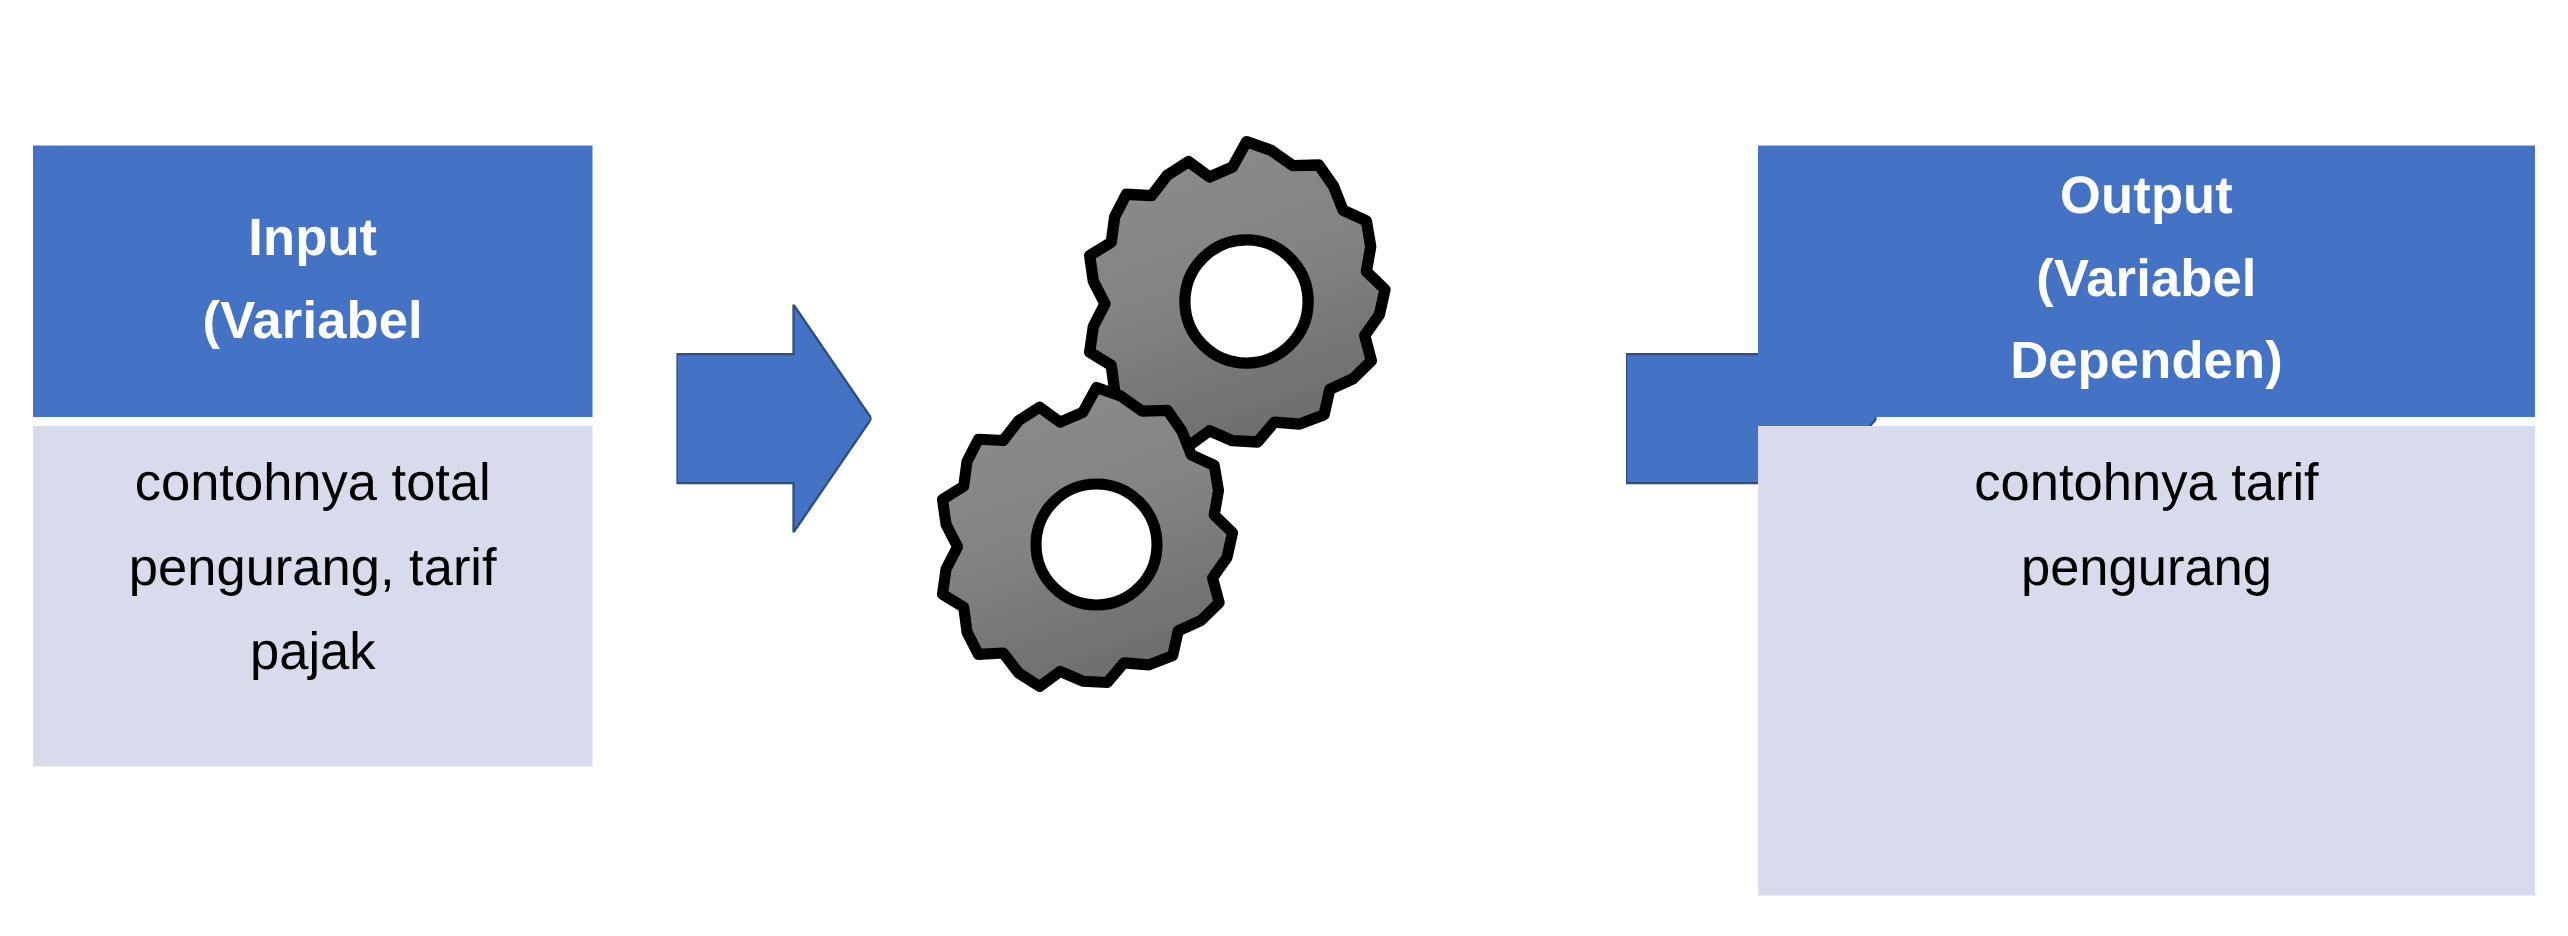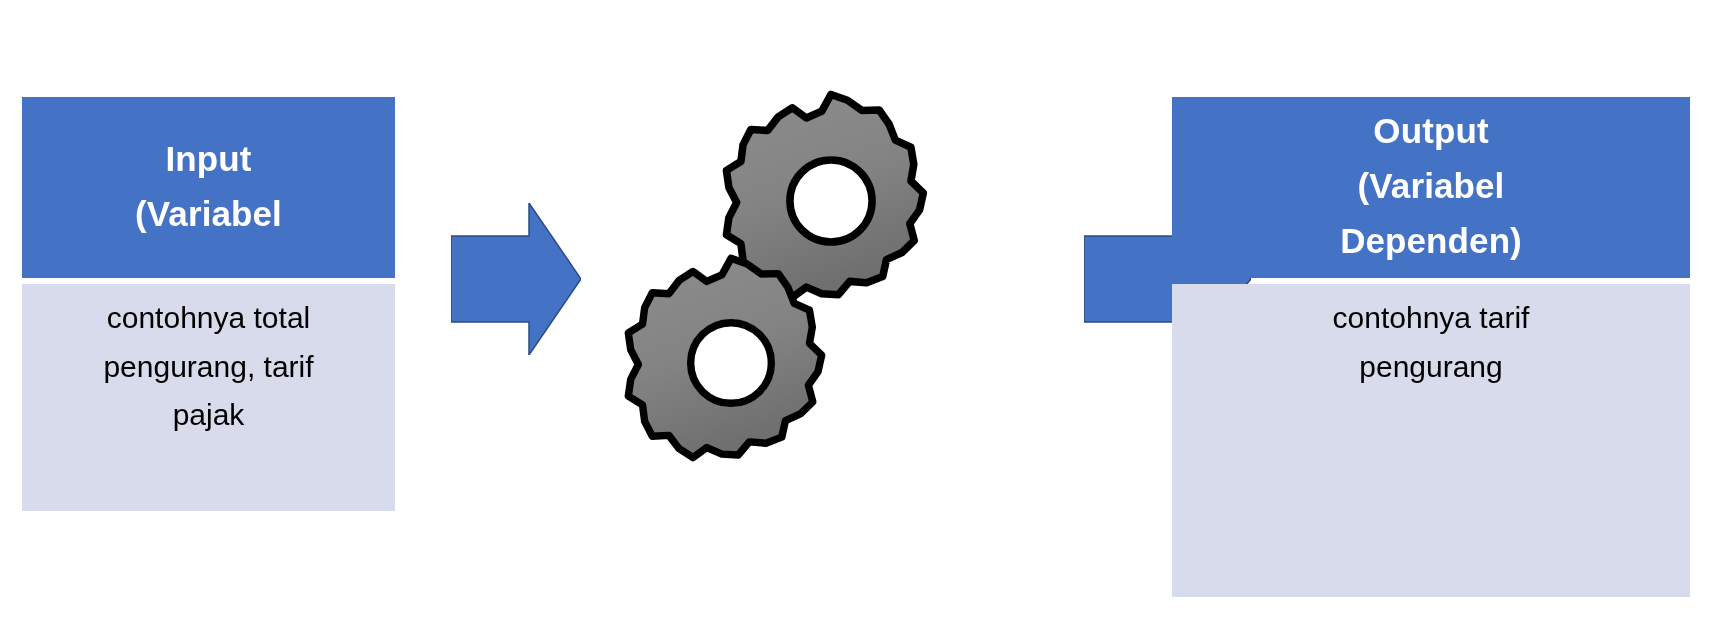--- a/index.html
+++ b/index.html
@@ -35,21 +35,21 @@
     font-size: 35px;
     line-height: 1.57;
     letter-spacing: 0.1px;
     box-sizing: border-box;
     padding: 6px 4px 8px 4px;
   }
   .box-body {
     background: #D7DBEC;
     color: #000000;
     text-align: center;
-    font-size: 30px;
+    font-size: 35px;
     line-height: 1.62;
     box-sizing: border-box;
     padding: 10px 14px 8px 14px;
     flex: 1 1 auto;
   }
   .box-header .hline,
   .box-body .bline {
     display: block;
     white-space: nowrap;
   }

